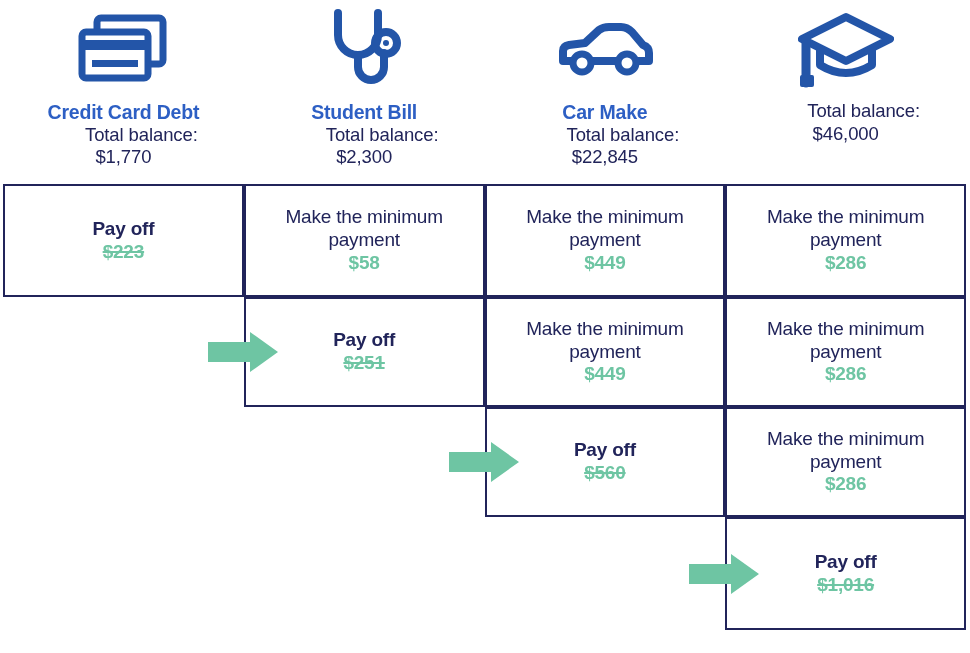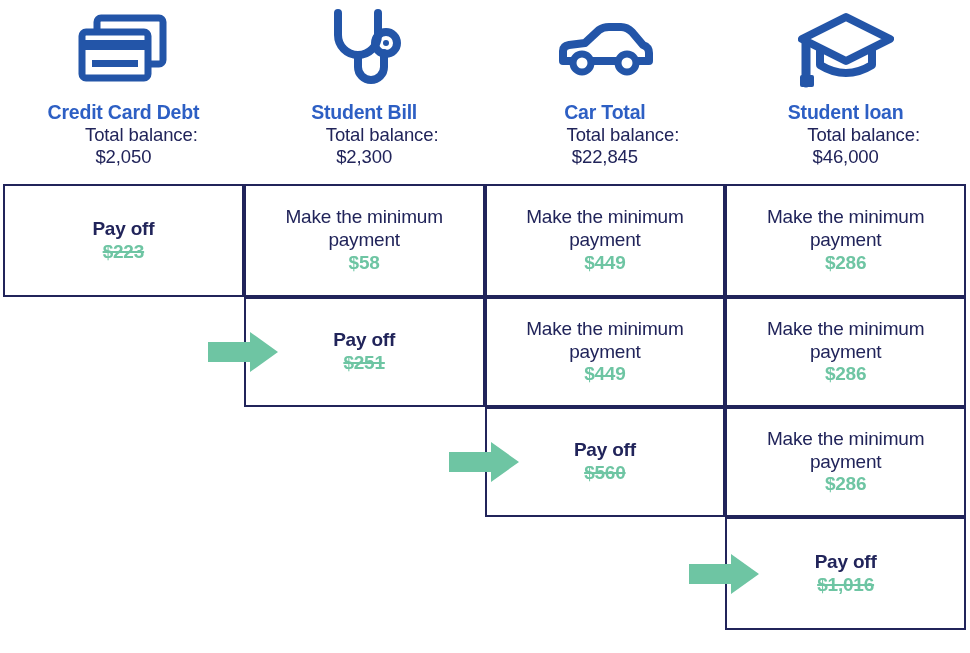--- a/index.html
+++ b/index.html
@@ -131,21 +131,21 @@
         <div class="debt-icon">
     <svg width="92" height="72" viewBox="0 0 92 72">
       <rect x="20" y="4" width="66" height="46" rx="4" fill="none" stroke="#2355A8" stroke-width="7"></rect>
       <rect x="5" y="18" width="66" height="46" rx="4" fill="#ffffff" stroke="#2355A8" stroke-width="7"></rect>
       <rect x="5" y="26" width="66" height="10" fill="#2355A8"></rect>
       <rect x="15" y="46" width="46" height="7" fill="#2355A8"></rect>
     </svg>
         </div>
         <div class="debt-title">Credit Card Debt</div>
         <div class="debt-label">Total balance:</div>
-        <div class="debt-amount">$2,050</div>
+        <div class="debt-amount">$1,770</div>
       </div>
       <div class="debt-card">
         <div class="debt-icon">
     <svg width="80" height="82" viewBox="0 0 80 82">
       <path d="M14 4 L14 26 A20 20 0 0 0 54 26 L54 4" fill="none" stroke="#2355A8" stroke-width="8" stroke-linecap="round"></path>
       <path d="M34 46 L34 58 A13 13 0 0 0 60 58 L60 44" fill="none" stroke="#2355A8" stroke-width="8" stroke-linecap="round"></path>
       <circle cx="62" cy="34" r="11" fill="none" stroke="#2355A8" stroke-width="8"></circle>
       <circle cx="62" cy="34" r="3" fill="#2355A8"></circle>
     </svg>
         </div>
@@ -154,34 +154,33 @@
         <div class="debt-amount">$2,300</div>
       </div>
       <div class="debt-card">
         <div class="debt-icon">
     <svg width="100" height="58" viewBox="0 0 100 58">
       <path d="M8 40 L8 30 Q8 25 14 24 L30 22 L44 9 Q48 6 54 6 L66 6 Q72 6 77 11 L88 24 Q94 26 94 32 L94 40 Z" fill="none" stroke="#2355A8" stroke-width="8" stroke-linejoin="round"></path>
       <circle cx="27" cy="42" r="9" fill="#ffffff" stroke="#2355A8" stroke-width="7"></circle>
       <circle cx="72" cy="42" r="9" fill="#ffffff" stroke="#2355A8" stroke-width="7"></circle>
     </svg>
         </div>
-        <div class="debt-title">Car Total</div>
+        <div class="debt-title">Car Make</div>
         <div class="debt-label">Total balance:</div>
         <div class="debt-amount">$22,845</div>
       </div>
       <div class="debt-card">
         <div class="debt-icon">
     <svg width="96" height="82" viewBox="0 0 96 82">
       <path d="M48 8 L92 30 L48 52 L4 30 Z" fill="none" stroke="#2355A8" stroke-width="8" stroke-linejoin="round"></path>
       <path d="M22 40 L22 56 Q48 72 74 56 L74 40" fill="none" stroke="#2355A8" stroke-width="8" stroke-linejoin="round"></path>
       <path d="M8 30 L8 74" fill="none" stroke="#2355A8" stroke-width="9" stroke-linecap="round"></path>
       <rect x="2" y="66" width="14" height="12" rx="2" fill="#2355A8"></rect>
     </svg>
         </div>
-        <div class="debt-title">Student loan</div>
         <div class="debt-label">Total balance:</div>
         <div class="debt-amount">$46,000</div>
       </div>
     </div>
 
   <div class="grid">
       <div class="cell payoff" style="left: 0px; top: 0px; width: 240.75px; height: 113px;">
         <div class="cell-action">Pay off</div>
         <div class="cell-amount">$223</div>
       </div>

